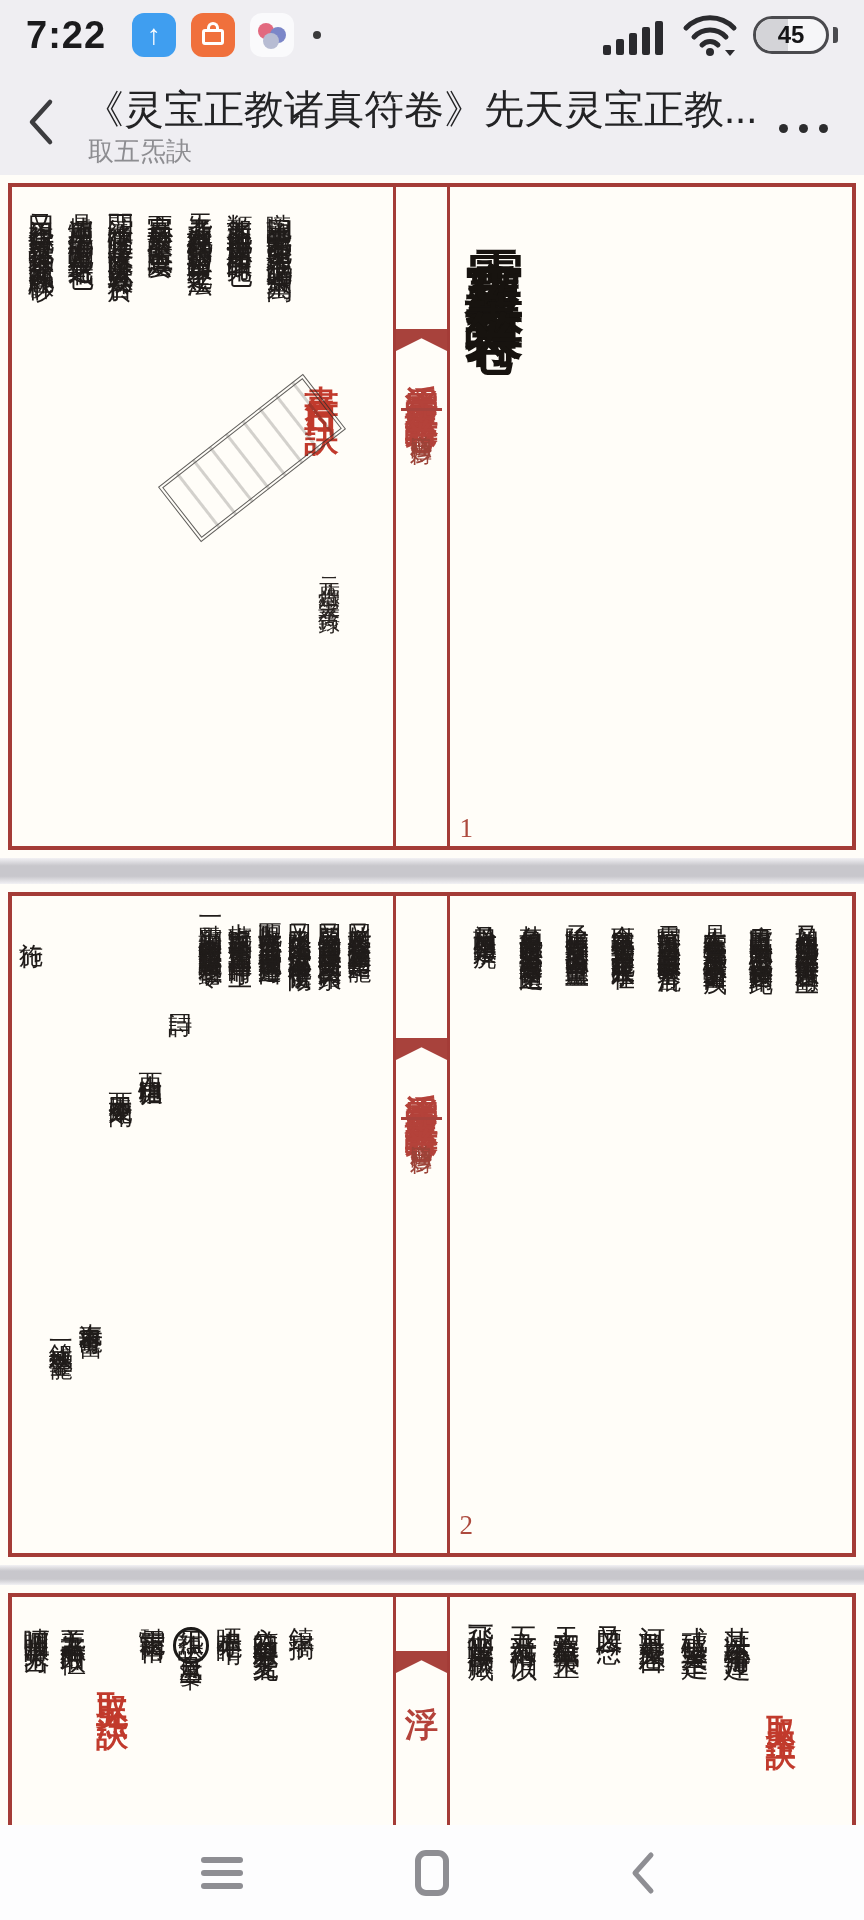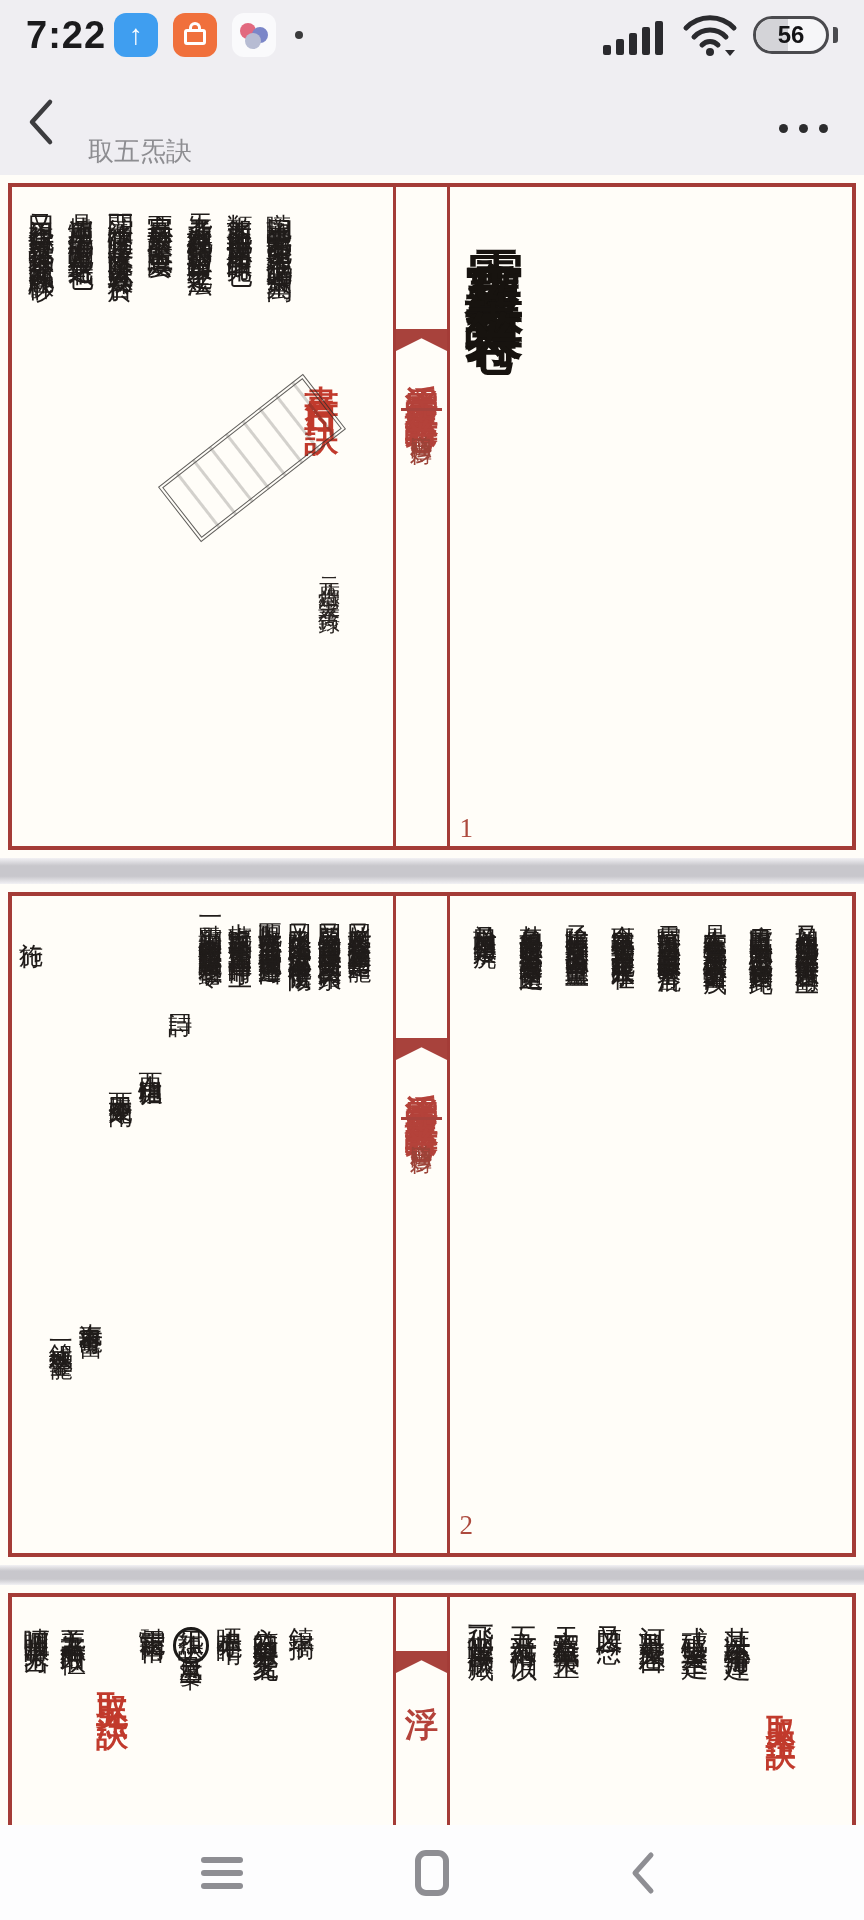--- a/index.html
+++ b/index.html
@@ -1,20 +1,20 @@
 <!DOCTYPE html>
 <html><head>
 <meta charset="utf-8">
 <style>
   html,body{margin:0;padding:0;background:#ffffff;}
   .phone{position:relative;width:864px;height:1920px;overflow:hidden;background:#fbfbfc;font-family:"Liberation Sans",sans-serif;}
 
   
   .status-bar{position:absolute;top:0;left:0;right:0;height:70px;background:#efeef2;display:flex;align-items:center;padding:0 26px;box-sizing:border-box;}
-  .time{font-size:38px;font-weight:700;color:#1b1b1d;margin-right:8px;letter-spacing:1px;}
+  .time{font-size:38px;font-weight:700;color:#1b1b1d;margin-right:26px;letter-spacing:1px;}
   .badge{width:44px;height:44px;border-radius:12px;margin-right:15px;position:relative;flex:0 0 auto;}
   .badge-blue{background:#3f9ef0;}
   .badge-blue .up{position:absolute;top:0;left:0;right:0;bottom:0;display:flex;align-items:center;justify-content:center;color:#fff;font-size:28px;font-weight:700;}
   .badge-orange{background:#f0703c;}
   .badge-orange .bag{position:absolute;left:11px;top:16px;width:22px;height:16px;border:3px solid #fff;border-radius:3px;box-sizing:border-box;}
   .badge-orange .handle{position:absolute;left:16px;top:9px;width:12px;height:10px;border:3px solid #fff;border-bottom:none;border-radius:8px 8px 0 0;box-sizing:border-box;}
   .badge-white{background:#fafafc;}
   .badge-white .c1,.badge-white .c2,.badge-white .c3{position:absolute;width:16px;height:16px;border-radius:50%;}
   .badge-white .c1{background:#e2697f;left:8px;top:10px;}
   .badge-white .c2{background:#7b86c8;left:20px;top:14px;}
@@ -121,32 +121,33 @@
       </svg>
       <svg width="58" height="46" viewBox="0 0 58 46">
         <path d="M5,16 A33,33 0 0 1 53,16" stroke="#2a2a2e" stroke-width="5" fill="none" stroke-linecap="round"></path>
         <path d="M13,25 A22,22 0 0 1 45,25" stroke="#2a2a2e" stroke-width="5" fill="none" stroke-linecap="round"></path>
         <path d="M21,33 A11,11 0 0 1 37,33" stroke="#2a2a2e" stroke-width="5" fill="none" stroke-linecap="round"></path>
         <circle cx="29" cy="40" r="4" fill="#2a2a2e"></circle>
         <path d="M44,38 l5,6 l5,-6 z" fill="#2a2a2e"></path>
       </svg>
       <span class="battery">
         <span class="fill"></span>
-        <span class="pct">56</span>
+        <span class="pct">45</span>
       </span>
       <span class="battery-nub"></span>
     </div>
   </div>
 
   <div class="nav-bar">
     <div class="back-btn">
       <svg width="40" height="56" viewBox="0 0 40 56">
         <polyline points="28,8 10,28 28,48" stroke="#3c3c3f" stroke-width="4.5" fill="none" stroke-linecap="round" stroke-linejoin="round"></polyline>
       </svg>
     </div>
+    <div class="nav-title">《灵宝正教诸真符卷》先天灵宝正教...</div>
     <div class="nav-sub">取五炁訣</div>
     <div class="menu-dots">
         <i></i>
         <i></i>
         <i></i>
       </div>
   </div>
 
   <div class="content">
 

